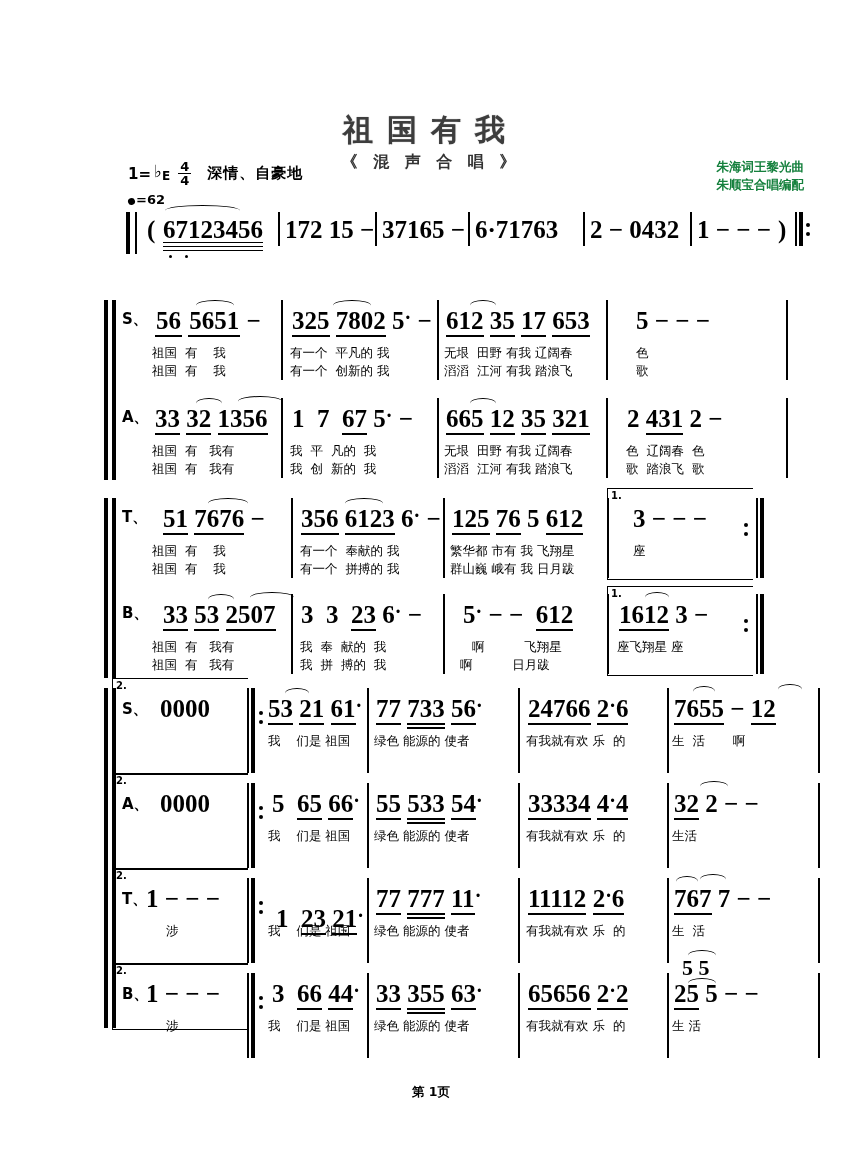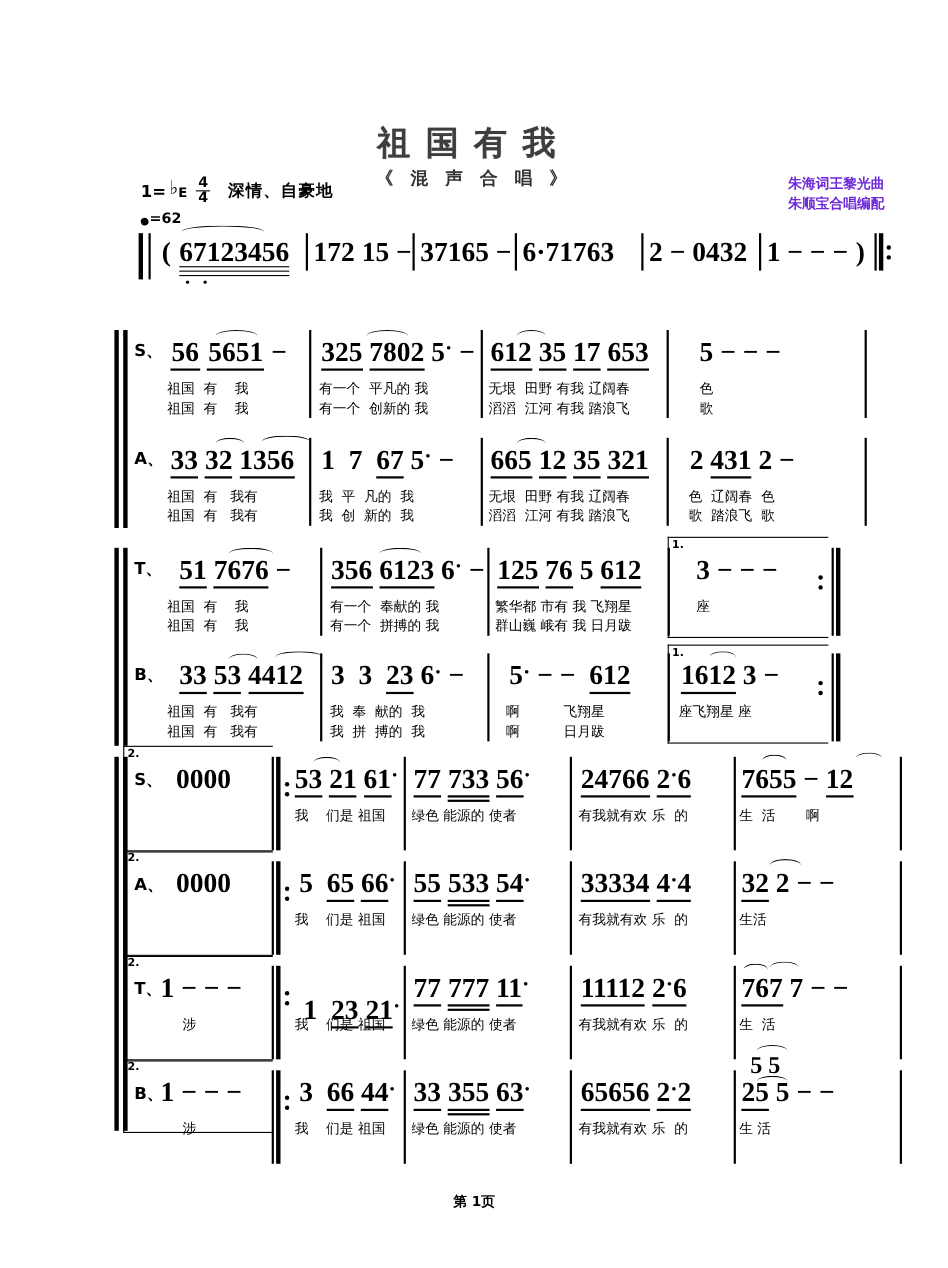--- a/index.html
+++ b/index.html
@@ -17,21 +17,21 @@
     text-shadow:0 0 1px #888;
   }
   #subtitle{
     position:absolute;left:0;top:152px;width:862px;text-align:center;
     font-family:"DejaVu Sans", sans-serif;
     font-size:16px;font-weight:700;letter-spacing:5px;color:#333;
   }
   #credits{
     position:absolute;right:58px;top:158px;text-align:left;
     font-family:"DejaVu Sans", sans-serif;font-size:12.5px;font-weight:700;line-height:18px;
-    color:#6d28d9;
+    color:#15803d;
   }
   
   #keyblock{
     position:absolute;left:128px;top:160px;
     font-family:"DejaVu Sans", sans-serif;font-size:15px;font-weight:700;
     display:flex;align-items:center;gap:2px;
   }
   #keyblock .flatE{position:relative;display:inline-block;padding:0 1px;}
   #keyblock .flatE .fl{font-size:17px;position:relative;top:-3px;}
   #keyblock .flatE .e{font-size:12px;}
@@ -246,37 +246,37 @@
 <div class="thickbar" style="left:760px;top:498px;height:80px;"></div>
 <div class="rdots" style="left:744px;top:518px;">
     <i></i>
     <i></i>
   </div>
 
 <div class="vlabel" style="left:122px;top:604px;">B、</div>
 <div class="slur" style="left:208px;top:594px;width:26px;"></div>
 <div class="slur" style="left:250px;top:592px;width:44px;"></div>
 <div class="notes" style="left:163px;top:601px;">
-  <span class="grp b1">33</span>&nbsp;<span class="grp b1">53</span>&nbsp;<span class="grp b1">4412</span>
+  <span class="grp b1">33</span>&nbsp;<span class="grp b1">53</span>&nbsp;<span class="grp b1">2507</span>
 </div>
 <div class="lyr" style="left:152px;top:639px;">祖国&nbsp;&nbsp;有&nbsp;&nbsp;&nbsp;我有</div>
 <div class="lyr" style="left:152px;top:657px;">祖国&nbsp;&nbsp;有&nbsp;&nbsp;&nbsp;我有</div>
 
 <div class="bar" style="left:291px;top:594px;height:80px;"></div>
 <div class="notes" style="left:301px;top:601px;">
   3&nbsp;&nbsp;3&nbsp;&nbsp;<span class="grp b1">23</span>&nbsp;6<span class="dotdur">·</span>&nbsp;−
 </div>
 <div class="lyr" style="left:300px;top:639px;">我&nbsp;&nbsp;奉&nbsp;&nbsp;献的&nbsp;&nbsp;我</div>
 <div class="lyr" style="left:300px;top:657px;">我&nbsp;&nbsp;拼&nbsp;&nbsp;搏的&nbsp;&nbsp;我</div>
 
 <div class="bar" style="left:443px;top:594px;height:80px;"></div>
 <div class="notes" style="left:463px;top:601px;">
   5<span class="dotdur">·</span>&nbsp;−&nbsp;−&nbsp;&nbsp;<span class="grp b1">612</span>
 </div>
-<div class="lyr" style="left:460px;top:639px;">啊&nbsp;&nbsp;&nbsp;&nbsp;&nbsp;&nbsp;&nbsp;&nbsp;&nbsp;&nbsp;飞翔星</div>
+<div class="lyr" style="left:472px;top:639px;">啊&nbsp;&nbsp;&nbsp;&nbsp;&nbsp;&nbsp;&nbsp;&nbsp;&nbsp;&nbsp;飞翔星</div>
 <div class="lyr" style="left:460px;top:657px;">啊&nbsp;&nbsp;&nbsp;&nbsp;&nbsp;&nbsp;&nbsp;&nbsp;&nbsp;&nbsp;日月跋</div>
 
 <div class="bar" style="left:607px;top:594px;height:80px;"></div>
 <div class="voltabox" style="left:607px;top:586px;width:145px;height:88px;"></div>
 <div style="position:absolute;left:611px;top:588px;font-family:'DejaVu Sans',sans-serif;font-size:10px;font-weight:700;">1.</div>
 <div class="slur" style="left:645px;top:592px;width:24px;"></div>
 <div class="notes" style="left:619px;top:601px;">
   <span class="grp b1">1612</span>&nbsp;3&nbsp;−
 </div>
 <div class="lyr" style="left:617px;top:639px;">座飞翔星 座</div>

